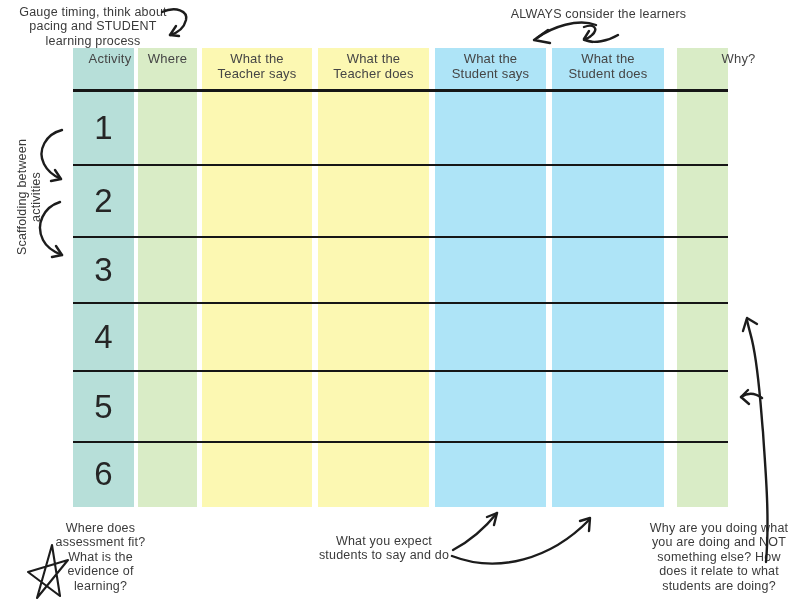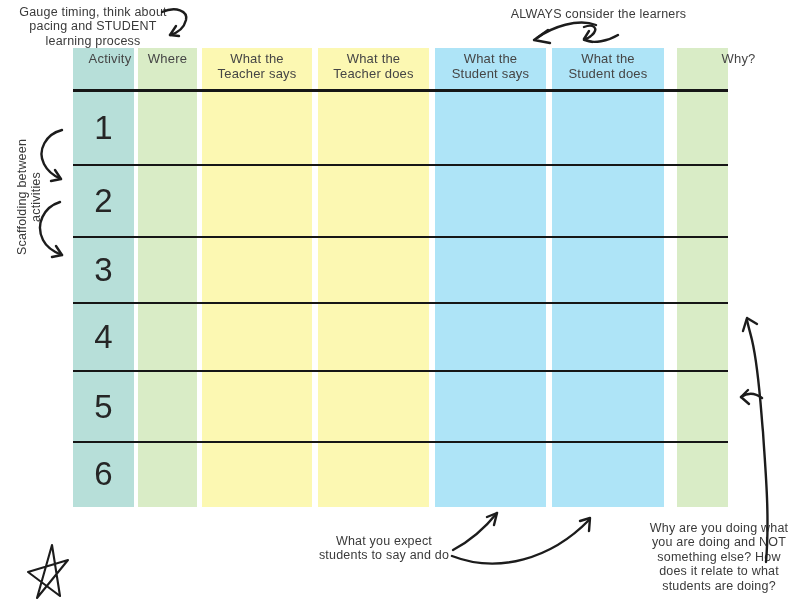--- a/index.html
+++ b/index.html
@@ -101,20 +101,25 @@
   <div class="rownum r3">4</div>
   <div class="rownum r4">5</div>
   <div class="rownum r5">6</div>
 
   <div class="note note-tl">Gauge timing, think about
 pacing and STUDENT
 learning process</div>
   <div class="note note-tr">ALWAYS consider the learners</div>
   <div class="note note-left">Scaffolding between
 activities</div>
+  <div class="note note-bl">Where does
+assessment fit?
+What is the
+evidence of
+learning?</div>
   <div class="note note-br">Why are you doing what
 you are doing and NOT
 something else? How
 does it relate to what
 students are doing?</div>
   <div class="note note-bc">What you expect
 students to say and do</div>
 
   <svg class="overlay" width="800" height="600" viewBox="0 0 800 600">
 

